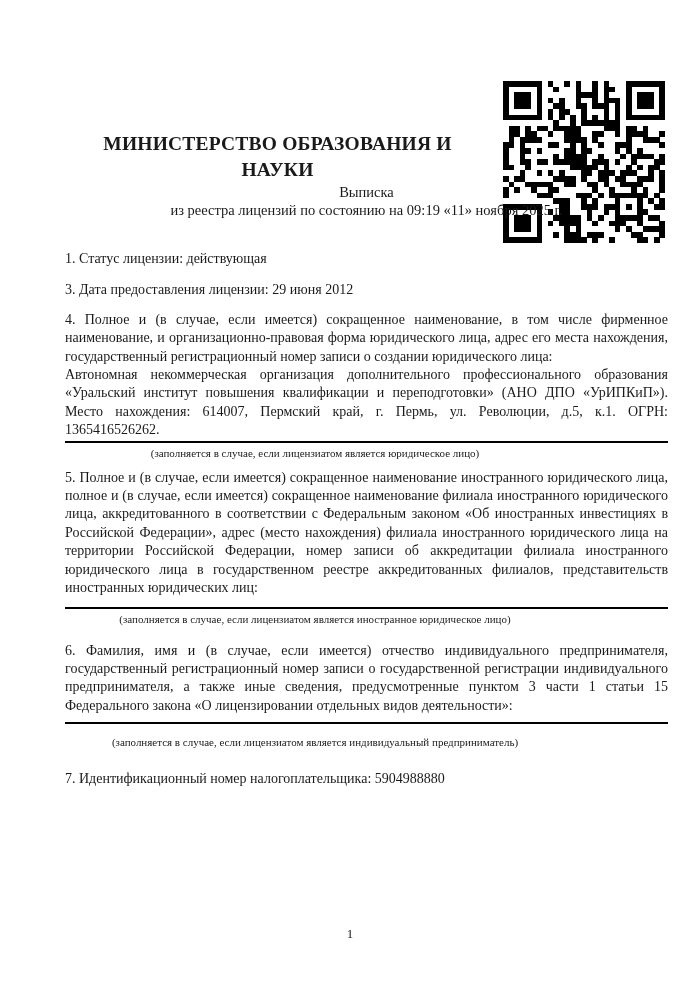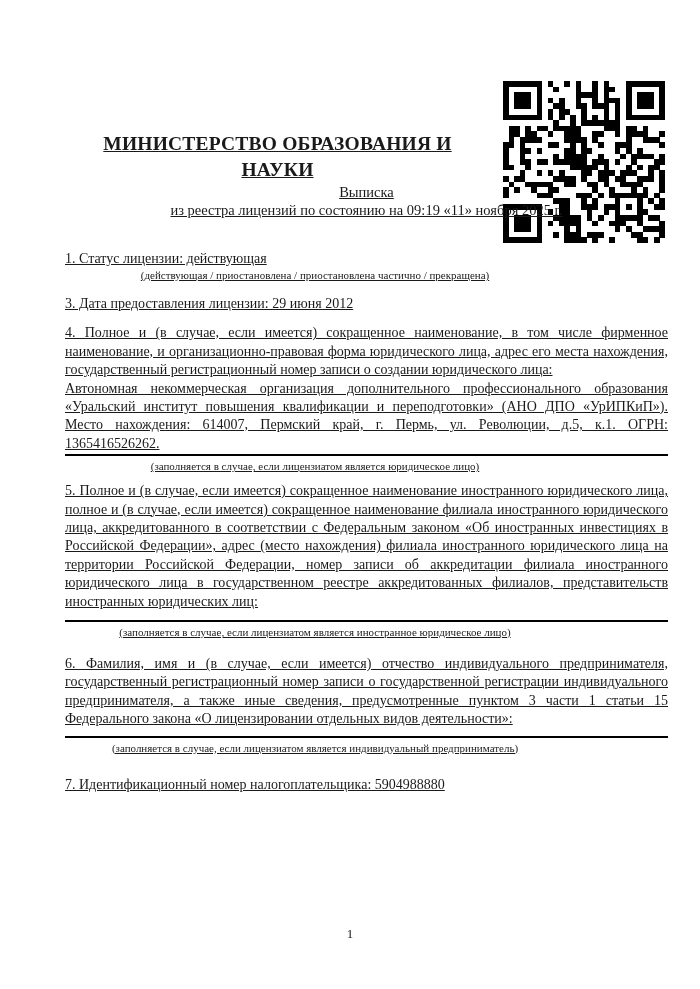--- a/index.html
+++ b/index.html
@@ -6,21 +6,20 @@
   html, body { background: #e8e8e8; }
   .page {
     position: relative;
     width: 700px;
     height: 989px;
     margin: 0 auto;
     background: #ffffff;
     color: #1a1a1a;
     font-family: "Liberation Serif", "DejaVu Serif", serif;
     overflow: hidden;
-    text-decoration: underline;
   }
   .content {
     position: relative;
     height: 100%;
     padding: 0 32px 0 65px; 
   }
   
   .qr {
     position: absolute;
     left: 503px;
@@ -74,21 +73,21 @@
   .it2 { margin-top: 17px; }
   .it3 { margin-top: 13px; }
   .it4 { margin-top: 11px; }
   .it4 .rule { margin-top: 1px; }
   .it4 .small-caption { margin-top: 4px; }
   .it5 { margin-top: 9px; }
   .it5 .rule { margin-top: 9px; }
   .it5 .small-caption { margin-top: 4px; }
   .it6 { margin-top: 16px; }
   .it6 .rule { margin-top: 7px; }
-  .it6 .small-caption { margin-top: 4px; }
+  .it6 .small-caption { margin-top: 12px; }
   .it7 { margin-top: 21px; }
   .page-num {
     position: absolute;
     left: 0;
     right: 0;
     top: 926px;
     text-align: center;
     font-size: 13px;
   }
 </style>
@@ -528,21 +527,20 @@
       </div>
     </div>
 
     <div class="doc-title">
       <div>Выписка</div>
       <div>из реестра лицензий по состоянию на 09:19 «11» ноября 2025 г.</div>
     </div>
 
     <div class="it1">
       <div class="body-text">1. Статус лицензии: действующая</div>
-      <div class="small-caption">(действующая / приостановлена / приостановлена частично / прекращена)</div>
     </div>
 
 
     <div class="it3 body-text">3. Дата предоставления лицензии: 29 июня 2012</div>
 
     <div class="it4">
       <div class="body-text just">4. Полное и (в случае, если имеется) сокращенное наименование, в том числе фирменное наименование, и организационно-правовая форма юридического лица, адрес его места нахождения, государственный регистрационный номер записи о создании юридического лица:</div>
       <div class="body-text just">Автономная некоммерческая организация дополнительного профессионального образования «Уральский институт повышения квалификации и переподготовки» (АНО ДПО «УрИПКиП»). Место нахождения: 614007, Пермский край, г. Пермь, ул. Революции, д.5, к.1. ОГРН: 1365416526262.</div>
       <div class="rule"></div>
       <div class="small-caption">(заполняется в случае, если лицензиатом является юридическое лицо)</div>

